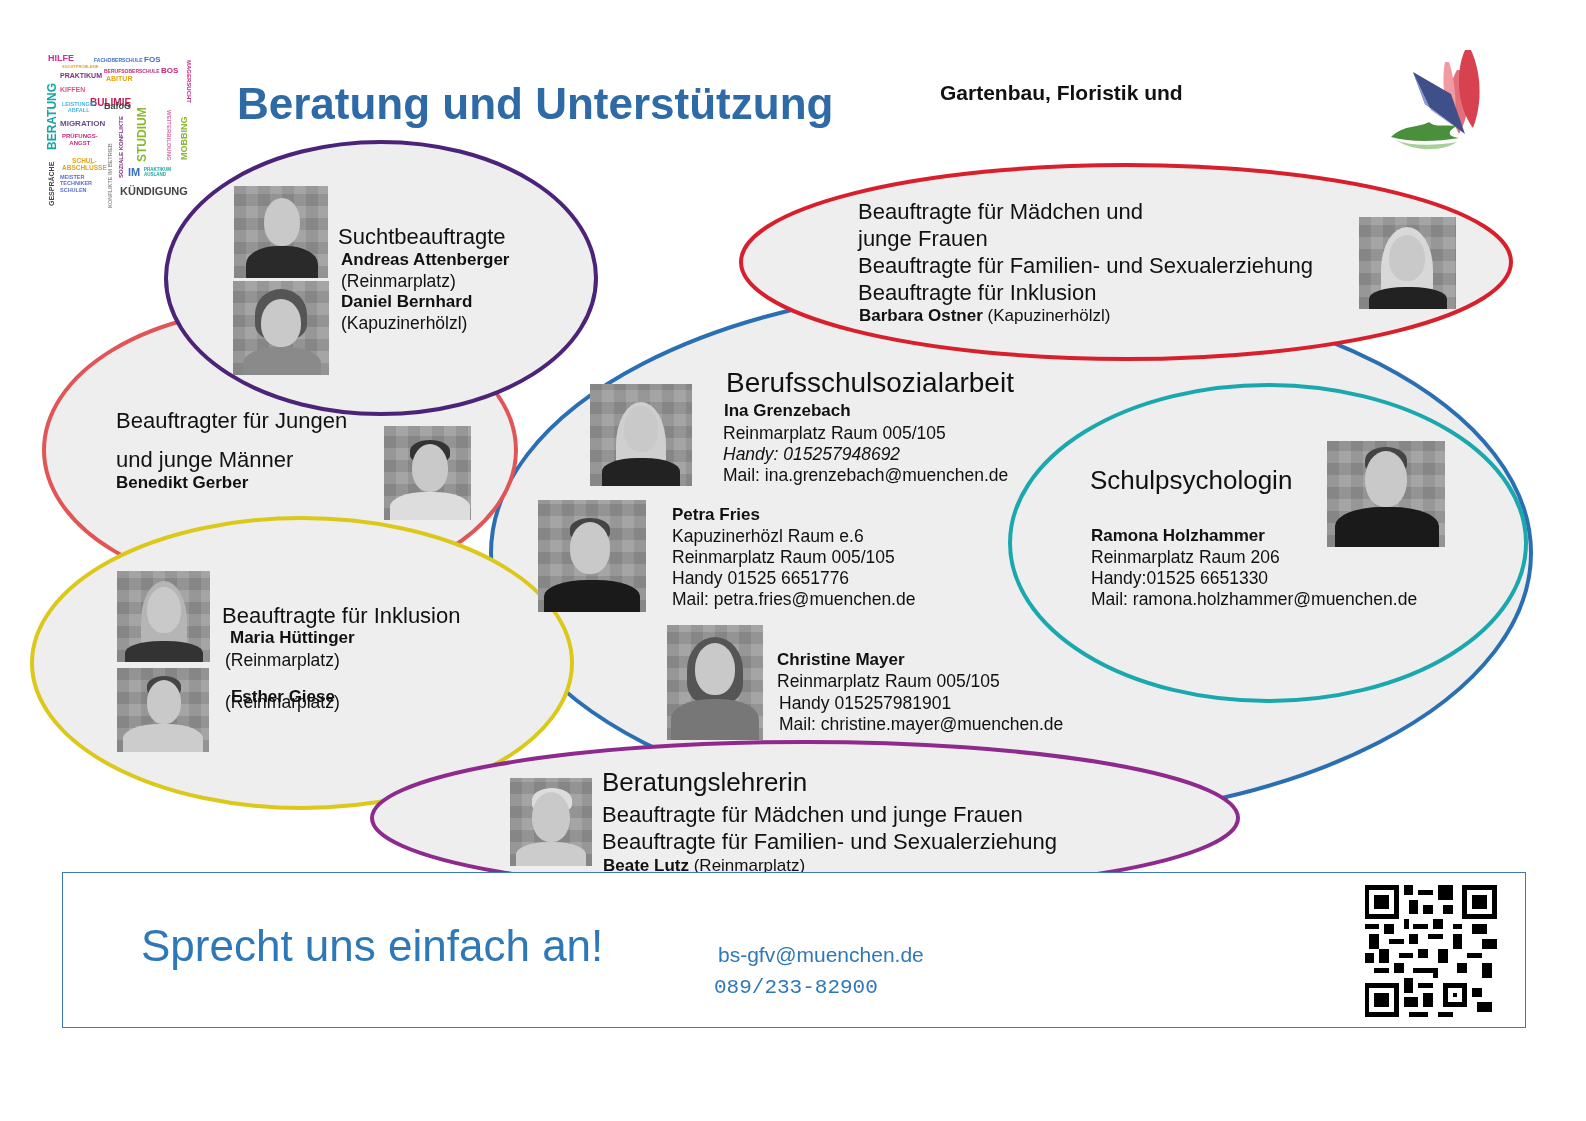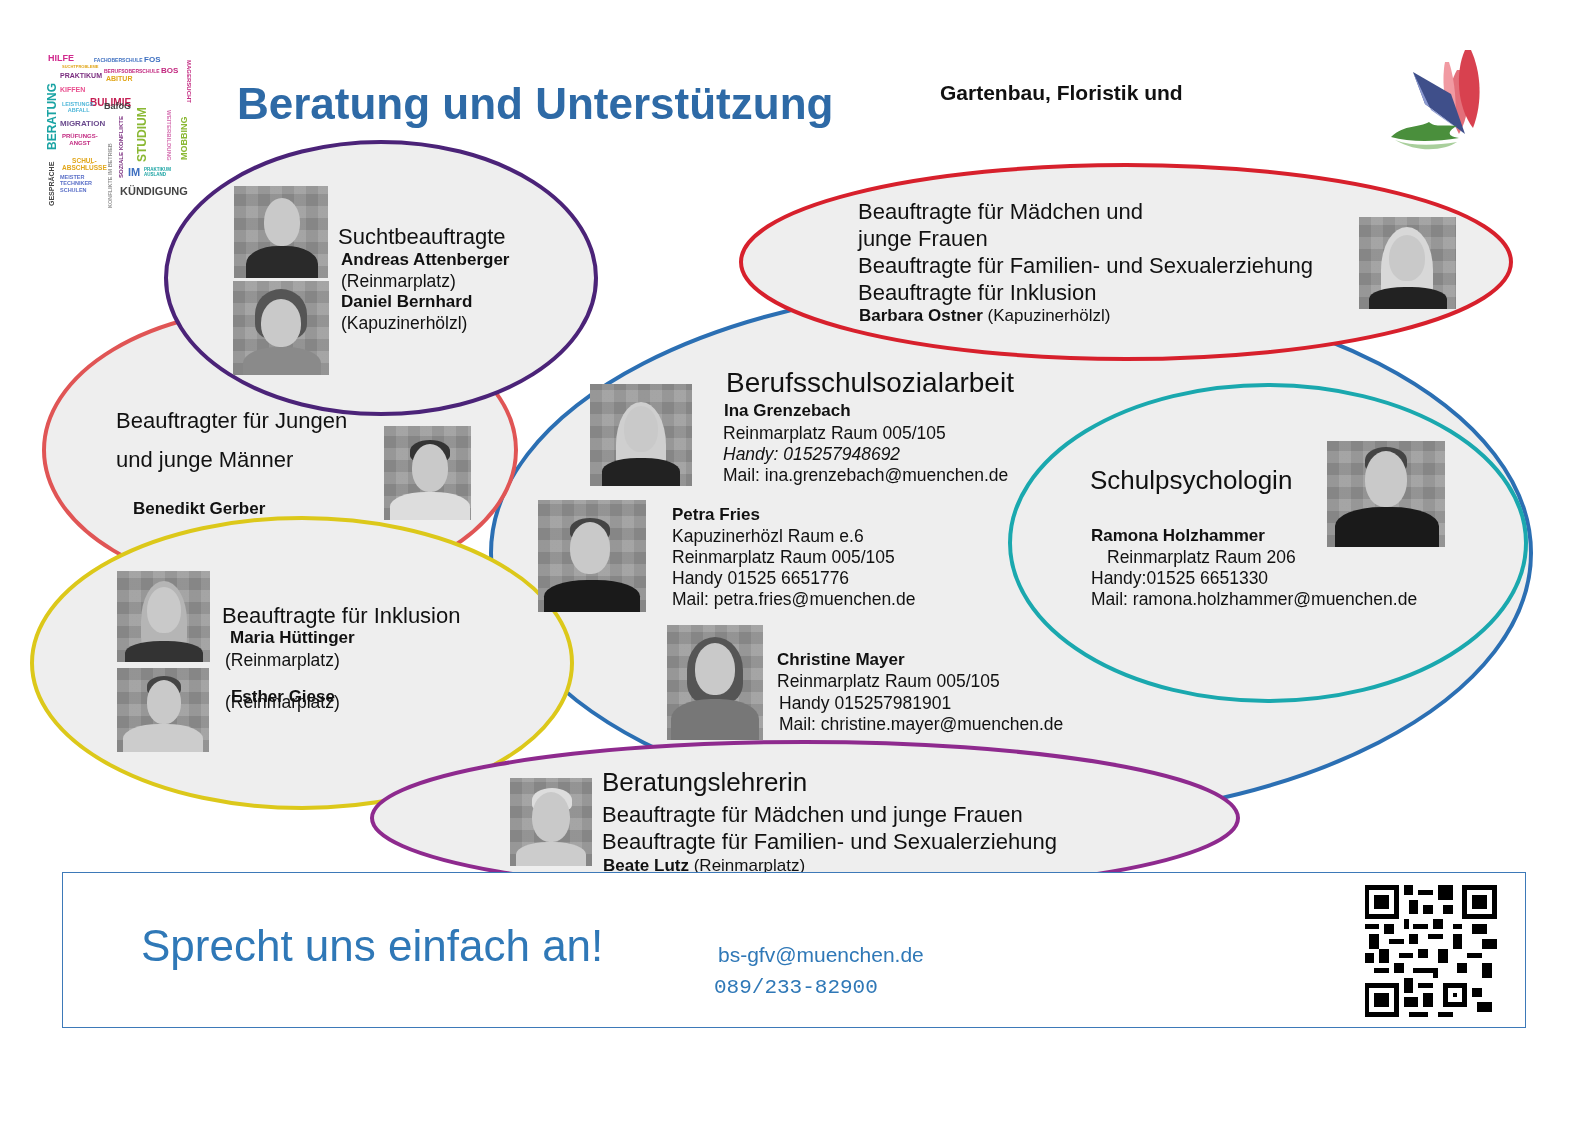--- a/index.html
+++ b/index.html
@@ -97,21 +97,21 @@
   <div class="body" style="left:10px;top:66px;width:78px;height:36px;background:#8a8a8a;"></div>
 </div>
 <div class="txt role" style="left:338px;top:224px;">Suchtbeauftragte</div>
 <div class="txt name" style="left:341px;top:250px;">Andreas Attenberger</div>
 <div class="txt info" style="left:341px;top:271px;">(Reinmarplatz)</div>
 <div class="txt name" style="left:341px;top:292px;">Daniel Bernhard</div>
 <div class="txt info" style="left:341px;top:313px;">(Kapuzinerhölzl)</div>
 
 <div class="txt role" style="left:116px;top:408px;">Beauftragter für Jungen</div>
 <div class="txt role" style="left:116px;top:447px;">und junge Männer</div>
-<div class="txt name" style="left:133px;top:473px;margin-top:26px;">Benedikt Gerber</div>
+<div class="txt name" style="left:116px;top:473px;">Benedikt Gerber</div>
 <div class="photo" style="left:384px;top:426px;width:87px;height:94px;">
   <div class="hair" style="left:26px;top:14px;width:40px;height:22px;background:#333;"></div>
   <div class="head" style="left:28px;top:18px;width:36px;height:48px;"></div>
   <div class="body" style="left:6px;top:66px;width:80px;height:32px;background:#ddd;"></div>
 </div>
 
 <div class="photo" style="left:117px;top:571px;width:93px;height:91px;">
   <div class="hair" style="left:24px;top:10px;width:46px;height:80px;background:#b5b5b5;"></div>
   <div class="head" style="left:30px;top:16px;width:34px;height:46px;"></div>
   <div class="body" style="left:8px;top:70px;width:78px;height:26px;background:#333;"></div>
@@ -173,21 +173,21 @@
 <div class="txt info" style="left:779px;top:693px;">Handy 015257981901</div>
 <div class="txt info" style="left:779px;top:714px;">Mail: christine.mayer@muenchen.de</div>
 
 <div class="txt role-lg" style="left:1090px;top:465px;font-size:26px;">Schulpsychologin</div>
 <div class="photo" style="left:1327px;top:441px;width:118px;height:106px;">
   <div class="hair" style="left:38px;top:6px;width:42px;height:26px;background:#444;"></div>
   <div class="head" style="left:38px;top:10px;width:42px;height:56px;"></div>
   <div class="body" style="left:8px;top:66px;width:104px;height:42px;background:#1a1a1a;"></div>
 </div>
 <div class="txt name" style="left:1091px;top:526px;">Ramona Holzhammer</div>
-<div class="txt info" style="left:1091px;top:547px;margin-left:16px;">Reinmarplatz Raum 206</div>
+<div class="txt info" style="left:1091px;top:547px;">Reinmarplatz Raum 206</div>
 <div class="txt info" style="left:1091px;top:568px;">Handy:01525 6651330</div>
 <div class="txt info" style="left:1091px;top:589px;">Mail: ramona.holzhammer@muenchen.de</div>
 
 <div class="photo" style="left:510px;top:778px;width:82px;height:88px;">
   <div class="hair" style="left:22px;top:10px;width:40px;height:24px;background:#ddd;"></div>
   <div class="head" style="left:22px;top:14px;width:38px;height:50px;"></div>
   <div class="body" style="left:6px;top:64px;width:70px;height:28px;background:#ccc;"></div>
 </div>
 <div class="txt role-lg" style="left:602px;top:767px;font-size:26px;">Beratungslehrerin</div>
 <div class="txt role" style="left:602px;top:802px;">Beauftragte für Mädchen und junge Frauen</div>

